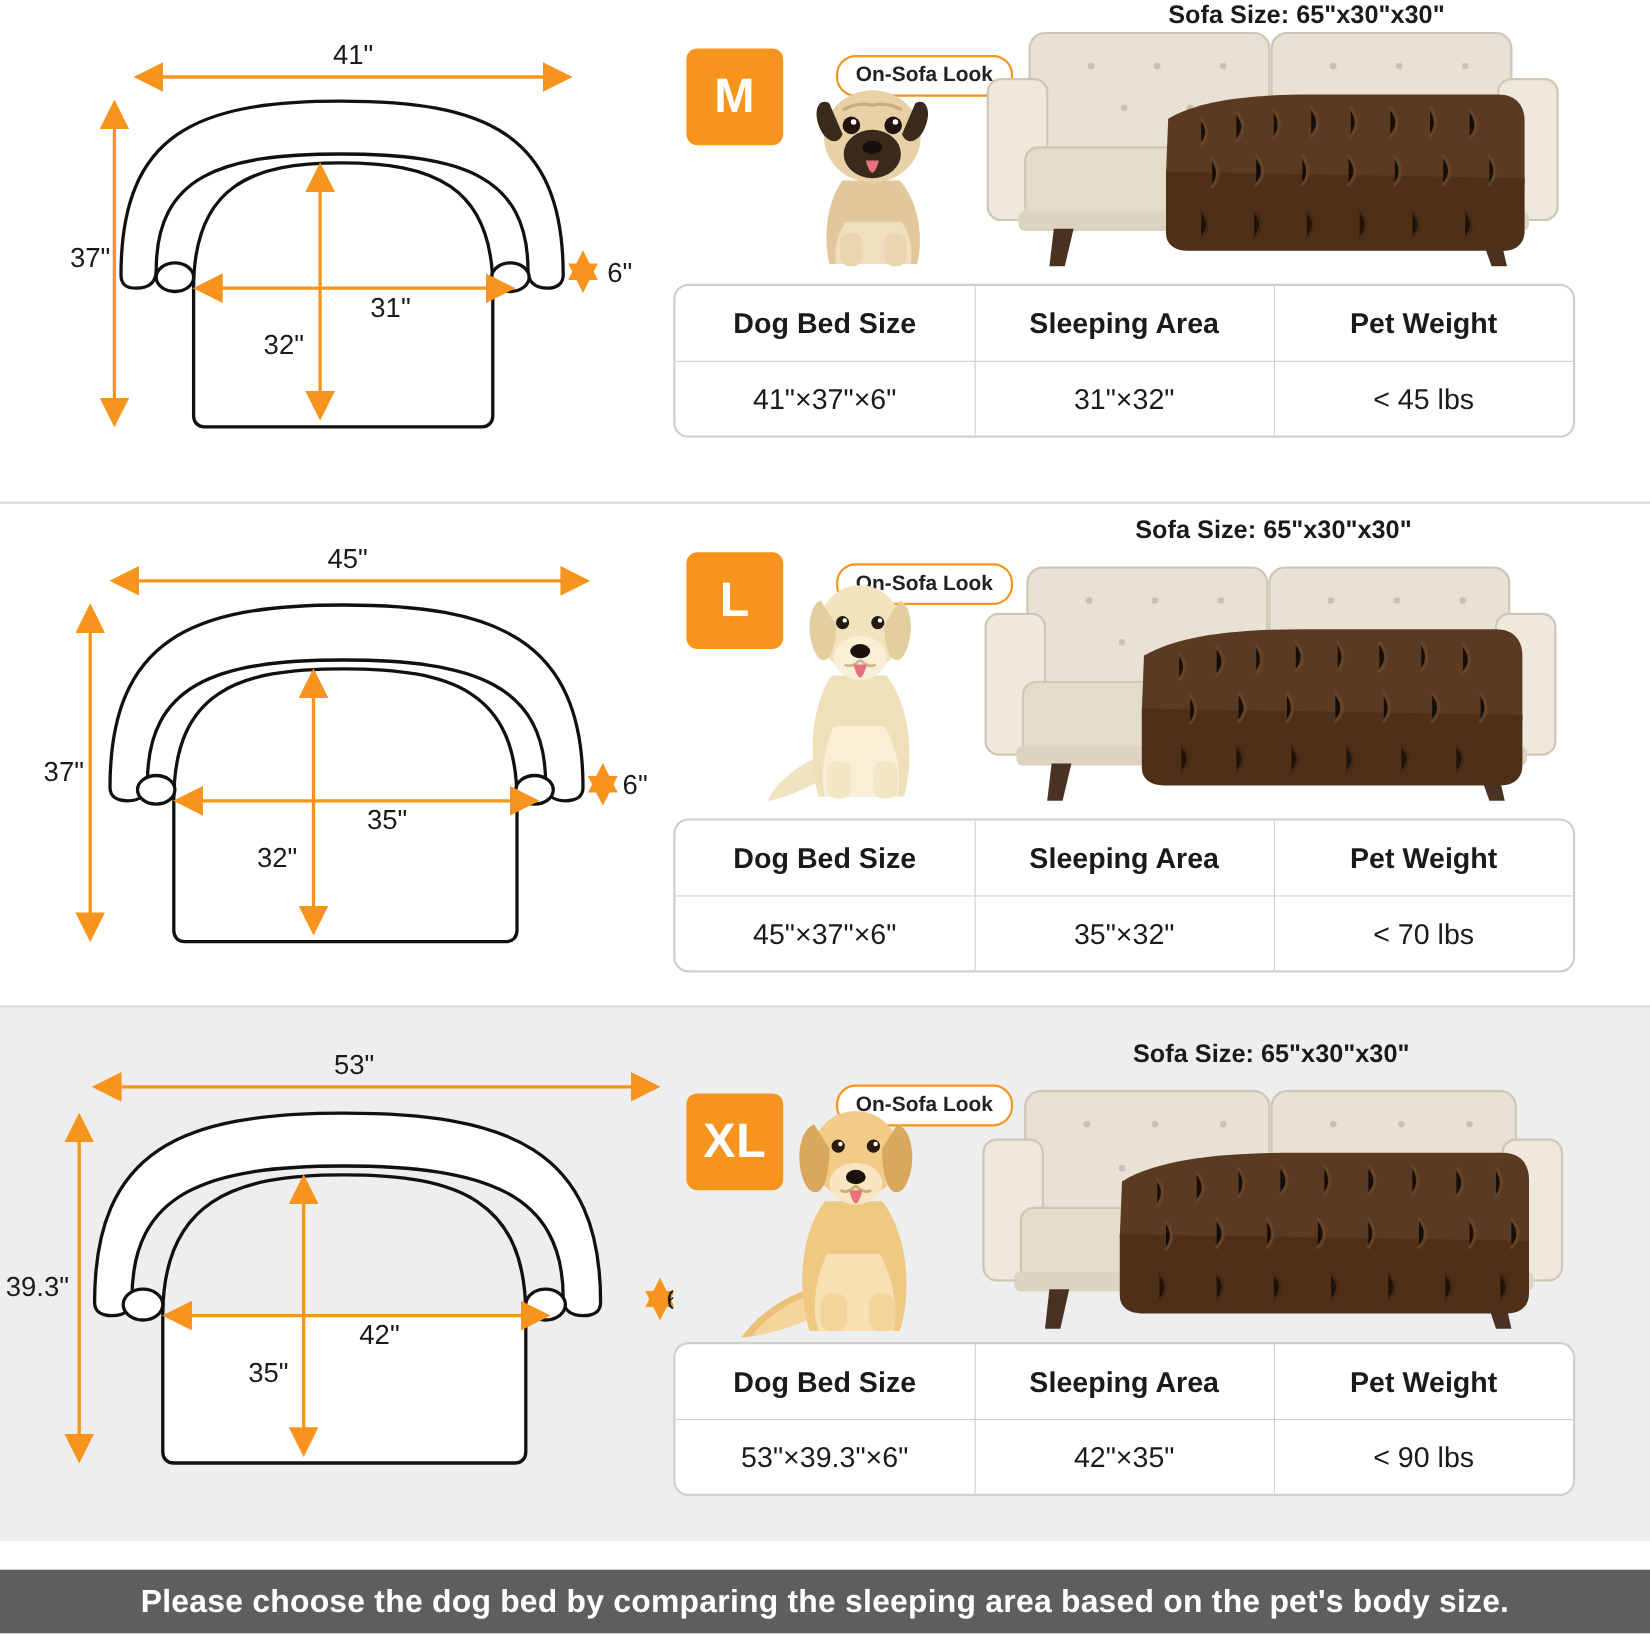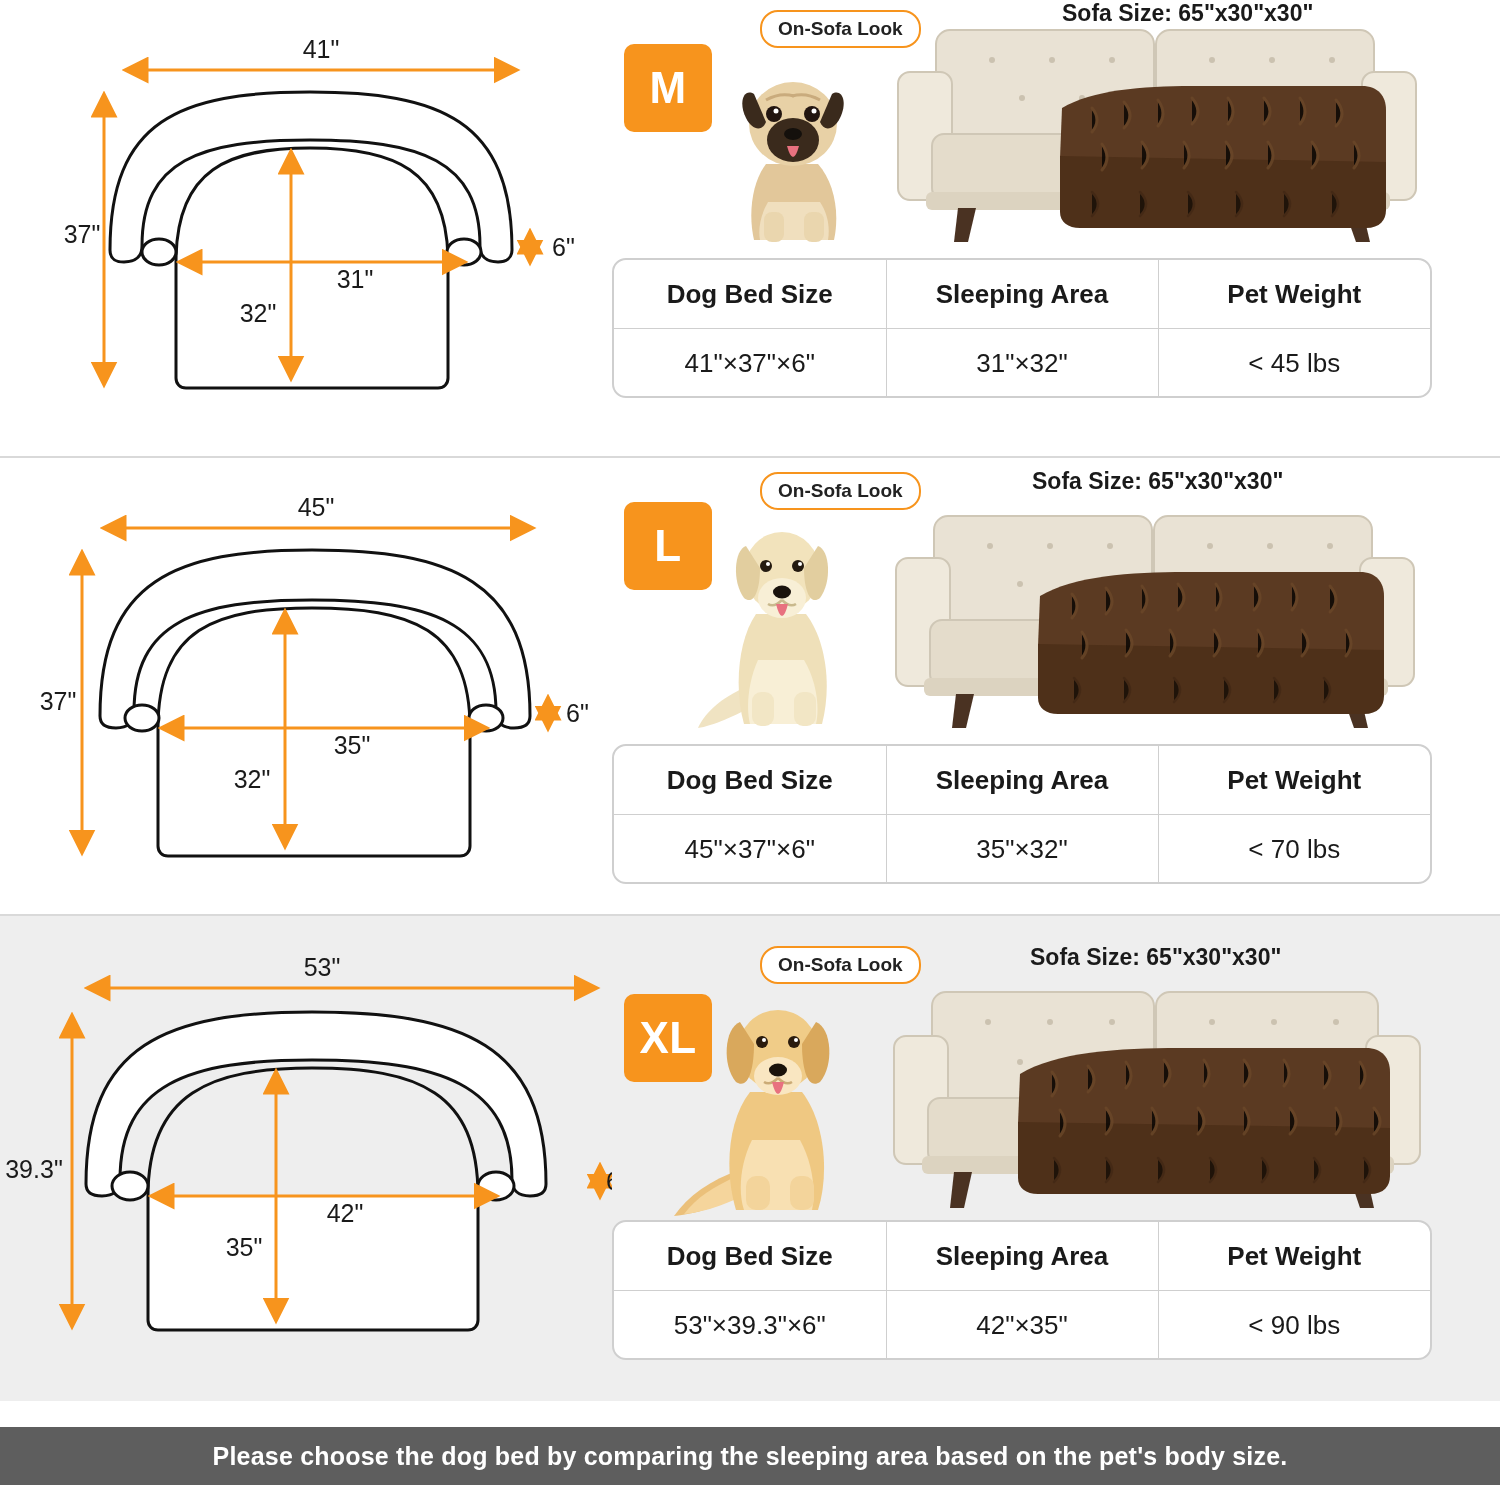--- a/index.html
+++ b/index.html
@@ -66,20 +66,21 @@
   .onsofa {
     position: absolute;
     border: 2px solid #F7941D;
     border-radius: 18px;
     background: #ffffff;
     padding: 6px 16px;
     font-size: 19px;
     font-weight: bold;
     color: #222;
     white-space: nowrap;
+    margin-top: 40px;
   }
   .sofa-size {
     position: absolute;
     font-size: 23px;
     font-weight: bold;
     color: #1a1a1a;
     white-space: nowrap;
   }
   .spec-table {
     position: absolute;
@@ -128,21 +129,21 @@
     position: absolute;
     left: 0;
     bottom: 0;
     width: 1500px;
     height: 58px;
     background: #5e5e5e;
     color: #ffffff;
     display: flex;
     align-items: center;
     justify-content: center;
-    font-size: 25px;
+    font-size: 29px;
     font-weight: bold;
     letter-spacing: 0.2px;
   }
   .dim-label {
     font-family: "Liberation Sans", sans-serif;
     font-size: 25px;
     fill: #1a1a1a;
     font-weight: normal;
   }
 </style>

